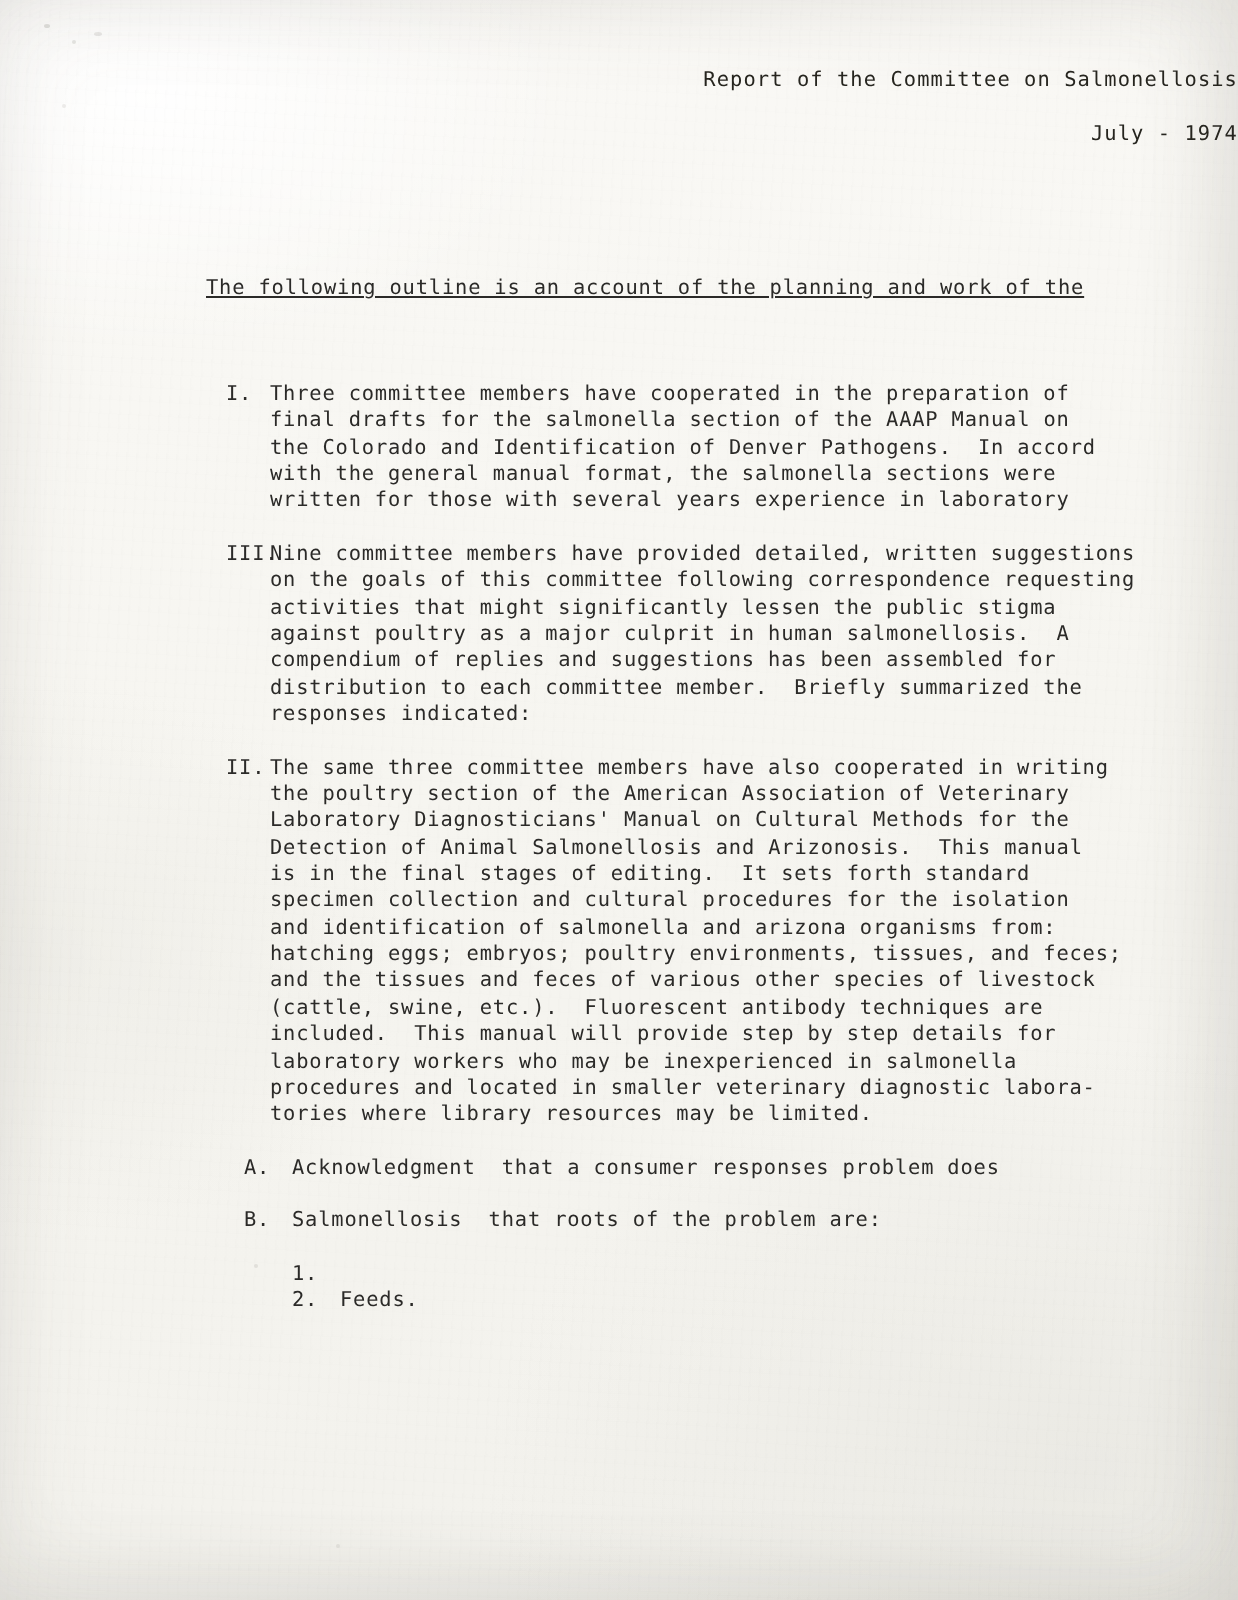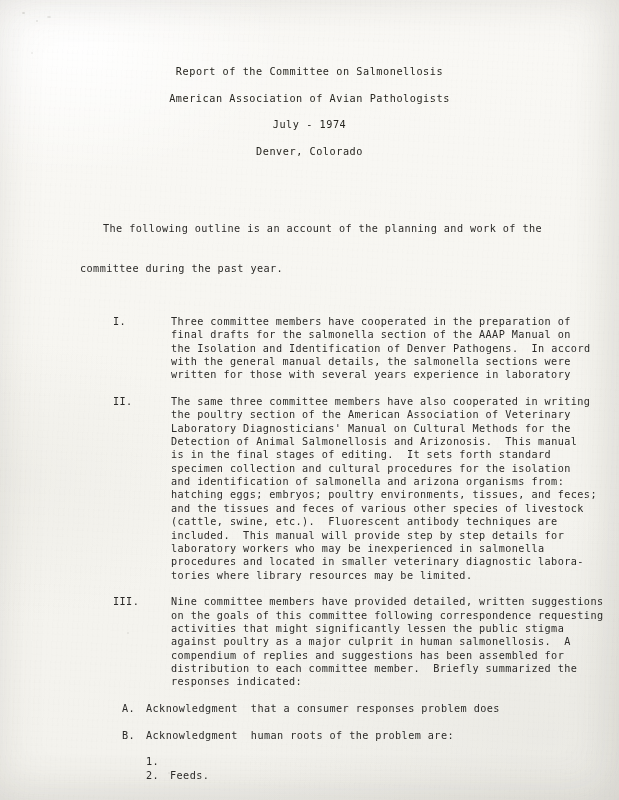--- a/index.html
+++ b/index.html
@@ -47,22 +47,22 @@
   }
 
   .doc {
     position: relative;
     z-index: 2;
     padding: 0;
   }
 
   
   .title-block {
-    text-align: center;
-    padding-top: 59px;
+    text-align: right;
+    padding-top: 28px;
   }
   .title-line {
     font-size: 10.2px;
     letter-spacing: 0.55px;
     line-height: 26.5px;
     white-space: pre;
     color: #26251f;
   }
 
   
@@ -75,41 +75,41 @@
   }
   .para {
     white-space: pre-wrap;
     margin: 0;
   }
   .intro {
     margin-top: 30px;
   }
   .intro .ln:first-child {
     padding-left: 23px;
+    text-decoration: underline;
   }
   .ln {
     white-space: pre;
     display: block;
   }
 
   
   .item {
     display: flex;
     margin-top: 13.3px;
   }
   .item .marker {
     width: 55px;
     flex: 0 0 55px;
     white-space: pre;
     box-sizing: border-box;
     padding-left: 33px;
   }
   .item .content {
     flex: 1 1 auto;
-    margin-left: 36px;
   }
 
   
   .subitem {
     display: flex;
     margin-top: 13.3px;
   }
   .subitem .marker {
     width: 66px;
     flex: 0 0 66px;
@@ -155,40 +155,50 @@
   <div class="speck" style="left:36px;  top:20px;  width:2px; height:2px; opacity:.4;"></div>
   <div class="speck" style="left:47px;  top:16px;  width:4px; height:2px; opacity:.35;"></div>
   <div class="speck" style="left:31px;  top:52px;  width:2px; height:2px; opacity:.3;"></div>
   <div class="speck" style="left:127px; top:632px; width:2px; height:2px; opacity:.35;"></div>
   <div class="speck" style="left:168px; top:772px; width:2px; height:2px; opacity:.3;"></div>
 
   <div class="doc">
 
     <div class="title-block">
       <div class="title-line">Report of the Committee on Salmonellosis</div>
-      <div class="title-line">American Association of Avian Pathologists</div>
       <div class="title-line">July - 1974</div>
-      <div class="title-line">Denver, Colorado</div>
     </div>
 
     <div class="body-wrap">
 
       <div class="para intro">
         <span class="ln">The following outline is an account of the planning and work of the</span>
-        <span class="ln">committee during the past year.</span>
       </div>
 
       <div class="item">
         <div class="marker">I.</div>
         <div class="content">
           <span class="ln">Three committee members have cooperated in the preparation of</span>
           <span class="ln">final drafts for the salmonella section of the <span class="u">AAAP</span> <span class="u">Manual</span> <span class="u">on</span></span>
-          <span class="ln"><span class="u">the</span> <span class="u">Isolation</span> <span class="u">and</span> <span class="u">Identification</span> <span class="u">of</span> <span class="u">Denver</span> <span class="u">Pathogens</span>.  In accord</span>
-          <span class="ln">with the general manual details, the salmonella sections were</span>
+          <span class="ln"><span class="u">the</span> <span class="u">Colorado</span> <span class="u">and</span> <span class="u">Identification</span> <span class="u">of</span> <span class="u">Denver</span> <span class="u">Pathogens</span>.  In accord</span>
+          <span class="ln">with the general manual format, the salmonella sections were</span>
           <span class="ln">written for those with several years <span class="u">experience</span> in laboratory</span>
+        </div>
+      </div>
+
+      <div class="item">
+        <div class="marker">III.</div>
+        <div class="content">
+          <span class="ln">Nine committee members have provided detailed, written suggestions</span>
+          <span class="ln">on the goals of this committee following correspondence requesting</span>
+          <span class="ln">activities that might significantly lessen the public stigma</span>
+          <span class="ln">against poultry as a major culprit in human salmonellosis.  A</span>
+          <span class="ln">compendium of replies and suggestions has been assembled for</span>
+          <span class="ln">distribution to each committee member.  Briefly summarized the</span>
+          <span class="ln">responses indicated:</span>
         </div>
       </div>
 
       <div class="item">
         <div class="marker">II.</div>
         <div class="content">
           <span class="ln">The same three committee members have also cooperated in writing</span>
           <span class="ln">the poultry section of the American Association of Veterinary</span>
           <span class="ln">Laboratory Diagnosticians' <span class="u">Manual</span> <span class="u">on</span> <span class="u">Cultural</span> <span class="u">Methods</span> <span class="u">for</span> <span class="u">the</span></span>
           <span class="ln"><span class="u">Detection</span> <span class="u">of</span> <span class="u">Animal</span> <span class="u">Salmonellosis</span> <span class="u">and</span> <span class="u">Arizonosis</span>.  This manual</span>
@@ -198,44 +208,31 @@
           <span class="ln">hatching eggs; embryos; poultry environments, tissues, and feces;</span>
           <span class="ln">and the tissues and feces of various other species of livestock</span>
           <span class="ln">(cattle, swine, etc.).  Fluorescent antibody techniques are</span>
           <span class="ln">included.  This manual will provide step by step details for</span>
           <span class="ln">laboratory workers who may be <span class="u">inexperienced</span> in salmonella</span>
           <span class="ln">procedures and located in smaller veterinary diagnostic labora-</span>
           <span class="ln">tories where library resources may be limited.</span>
         </div>
       </div>
 
-      <div class="item">
-        <div class="marker">III.</div>
-        <div class="content">
-          <span class="ln">Nine committee members have provided detailed, written suggestions</span>
-          <span class="ln">on the goals of this committee following correspondence requesting</span>
-          <span class="ln">activities that might significantly lessen the public stigma</span>
-          <span class="ln">against poultry as a major culprit in human salmonellosis.  A</span>
-          <span class="ln">compendium of replies and suggestions has been assembled for</span>
-          <span class="ln">distribution to each committee member.  Briefly summarized the</span>
-          <span class="ln">responses indicated:</span>
-        </div>
-      </div>
-
       <div class="subitem">
         <div class="marker">A.</div>
         <div class="content">
           <span class="ln">Acknowledgment  that a consumer responses problem does</span>
         </div>
       </div>
 
       <div class="subitem">
         <div class="marker">B.</div>
         <div class="content">
-          <span class="ln">Acknowledgment  human roots of the problem are:</span>
+          <span class="ln">Salmonellosis  that roots of the problem are:</span>
         </div>
       </div>
 
       <div class="numlist">
 
         <div class="numitem">
           <div class="marker">1.</div>
         </div>
 
         <div class="numitem">

